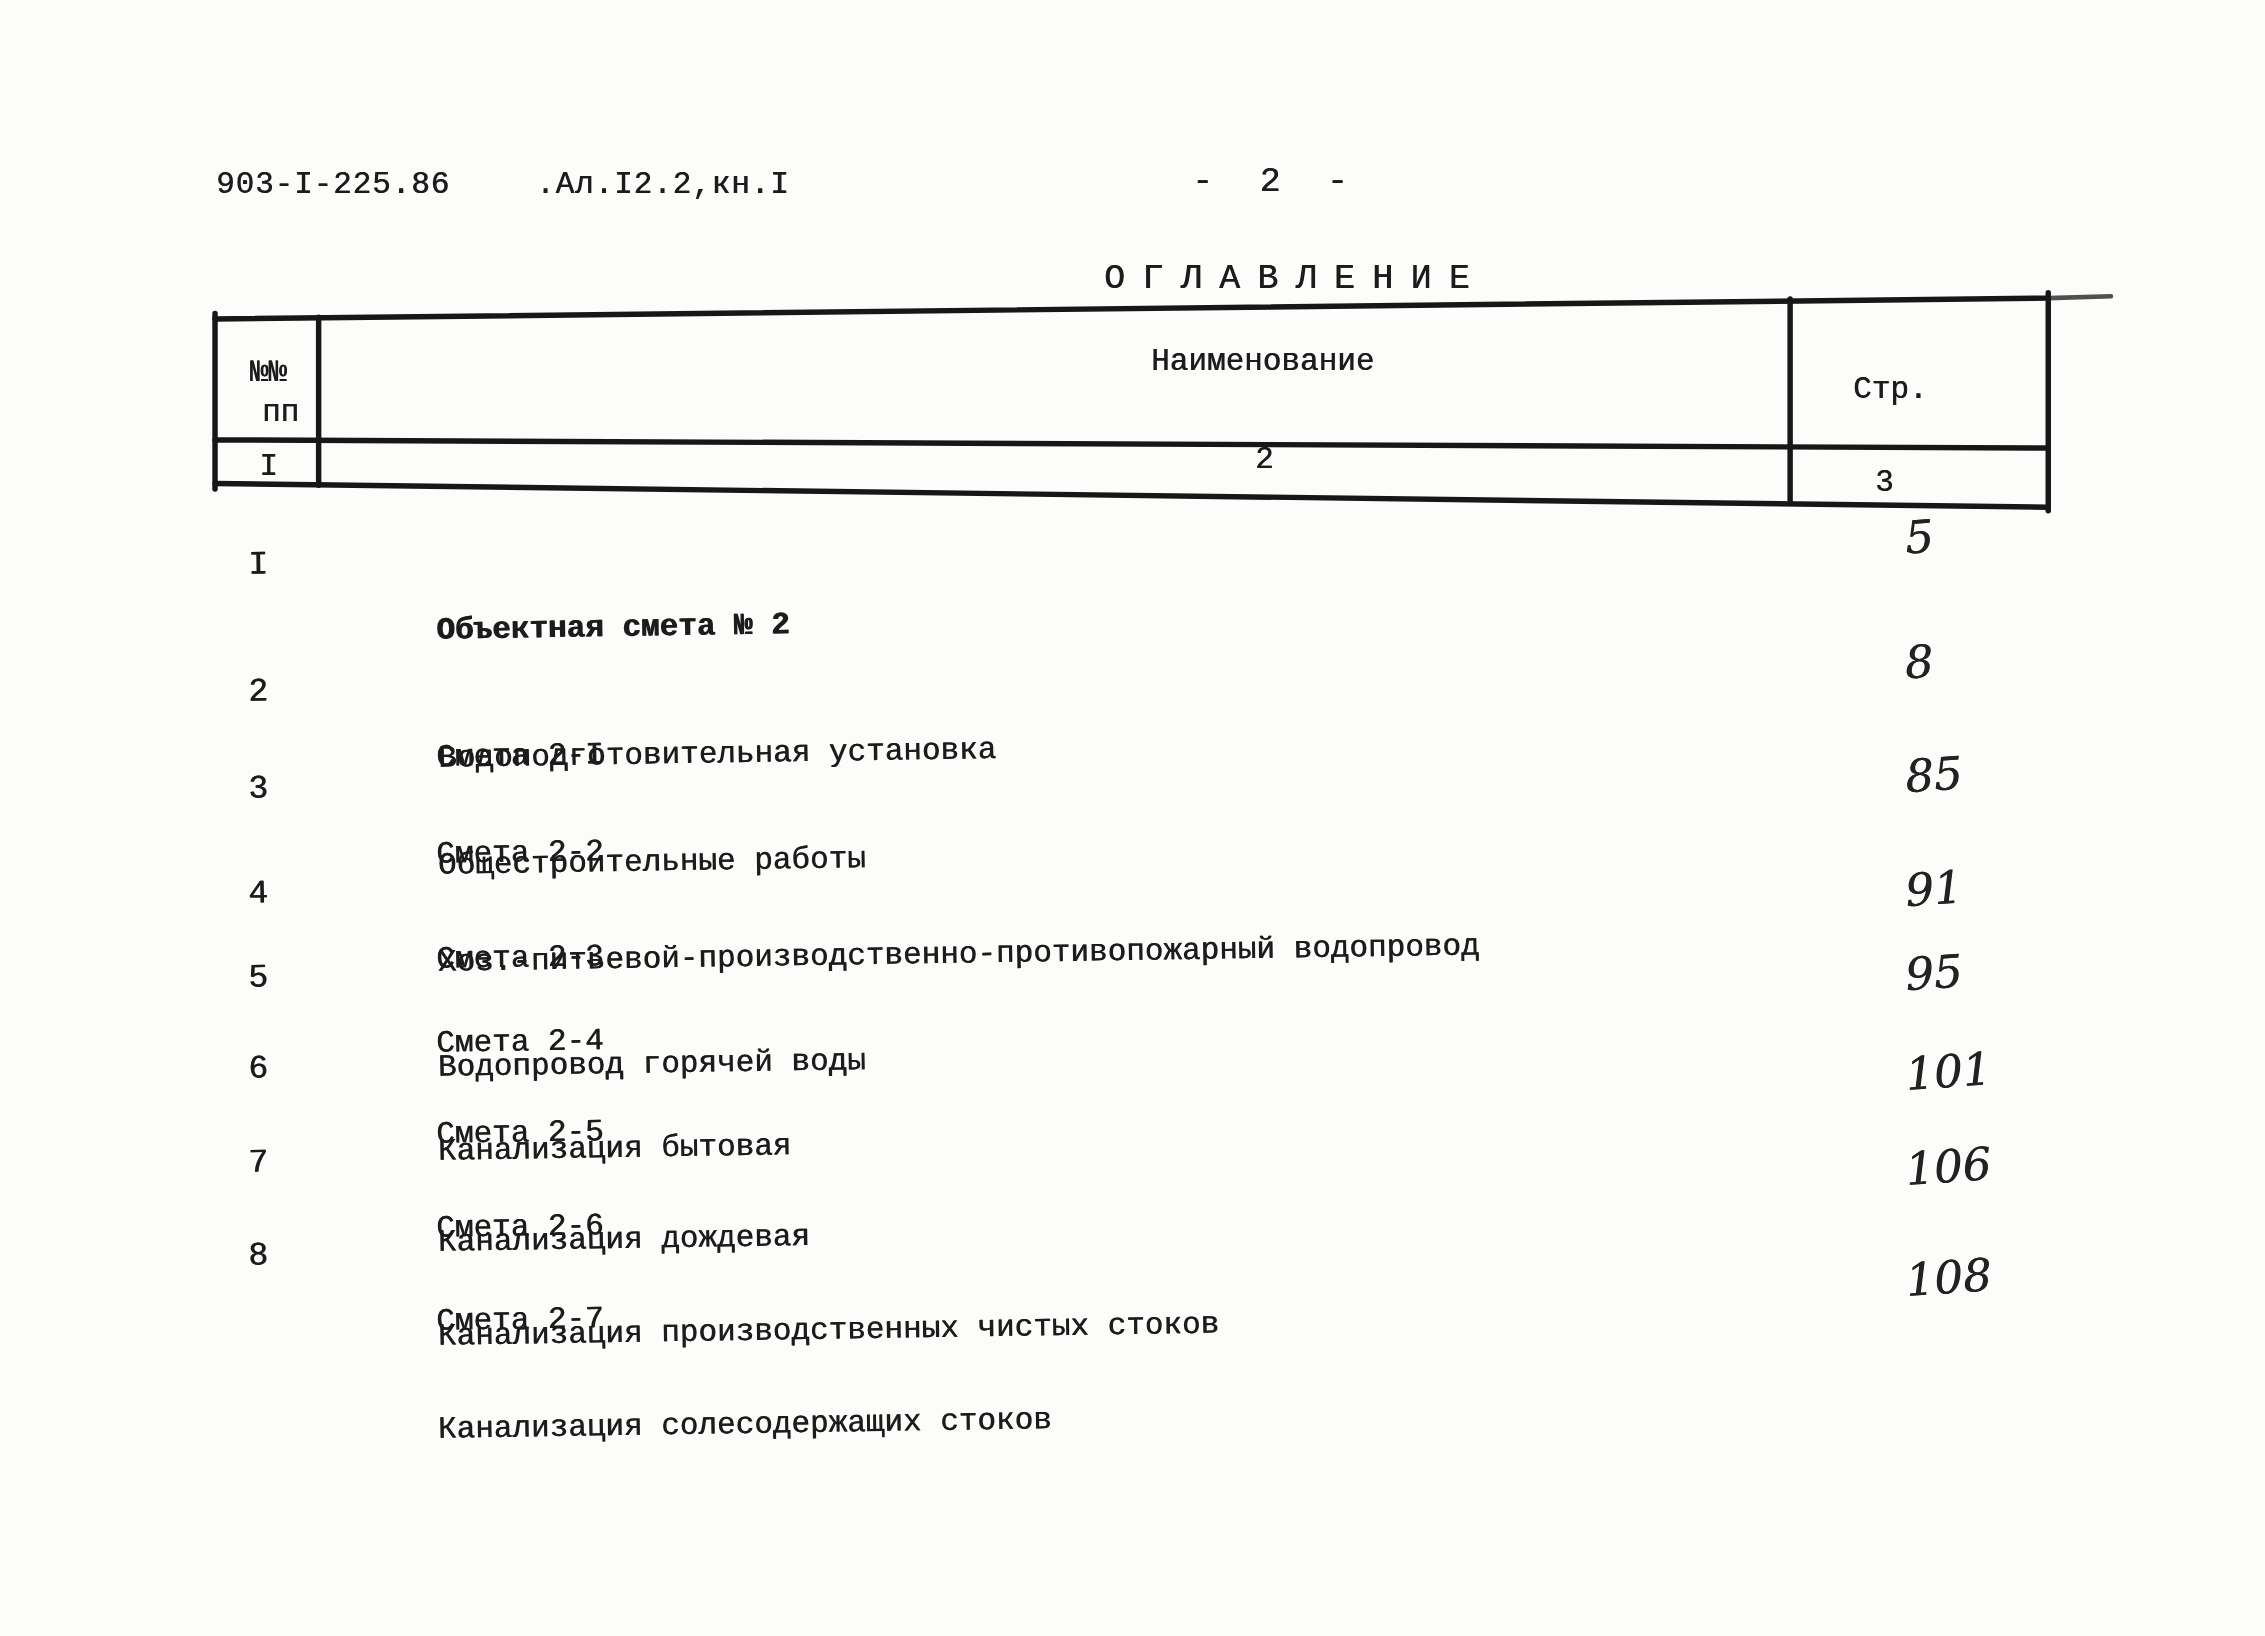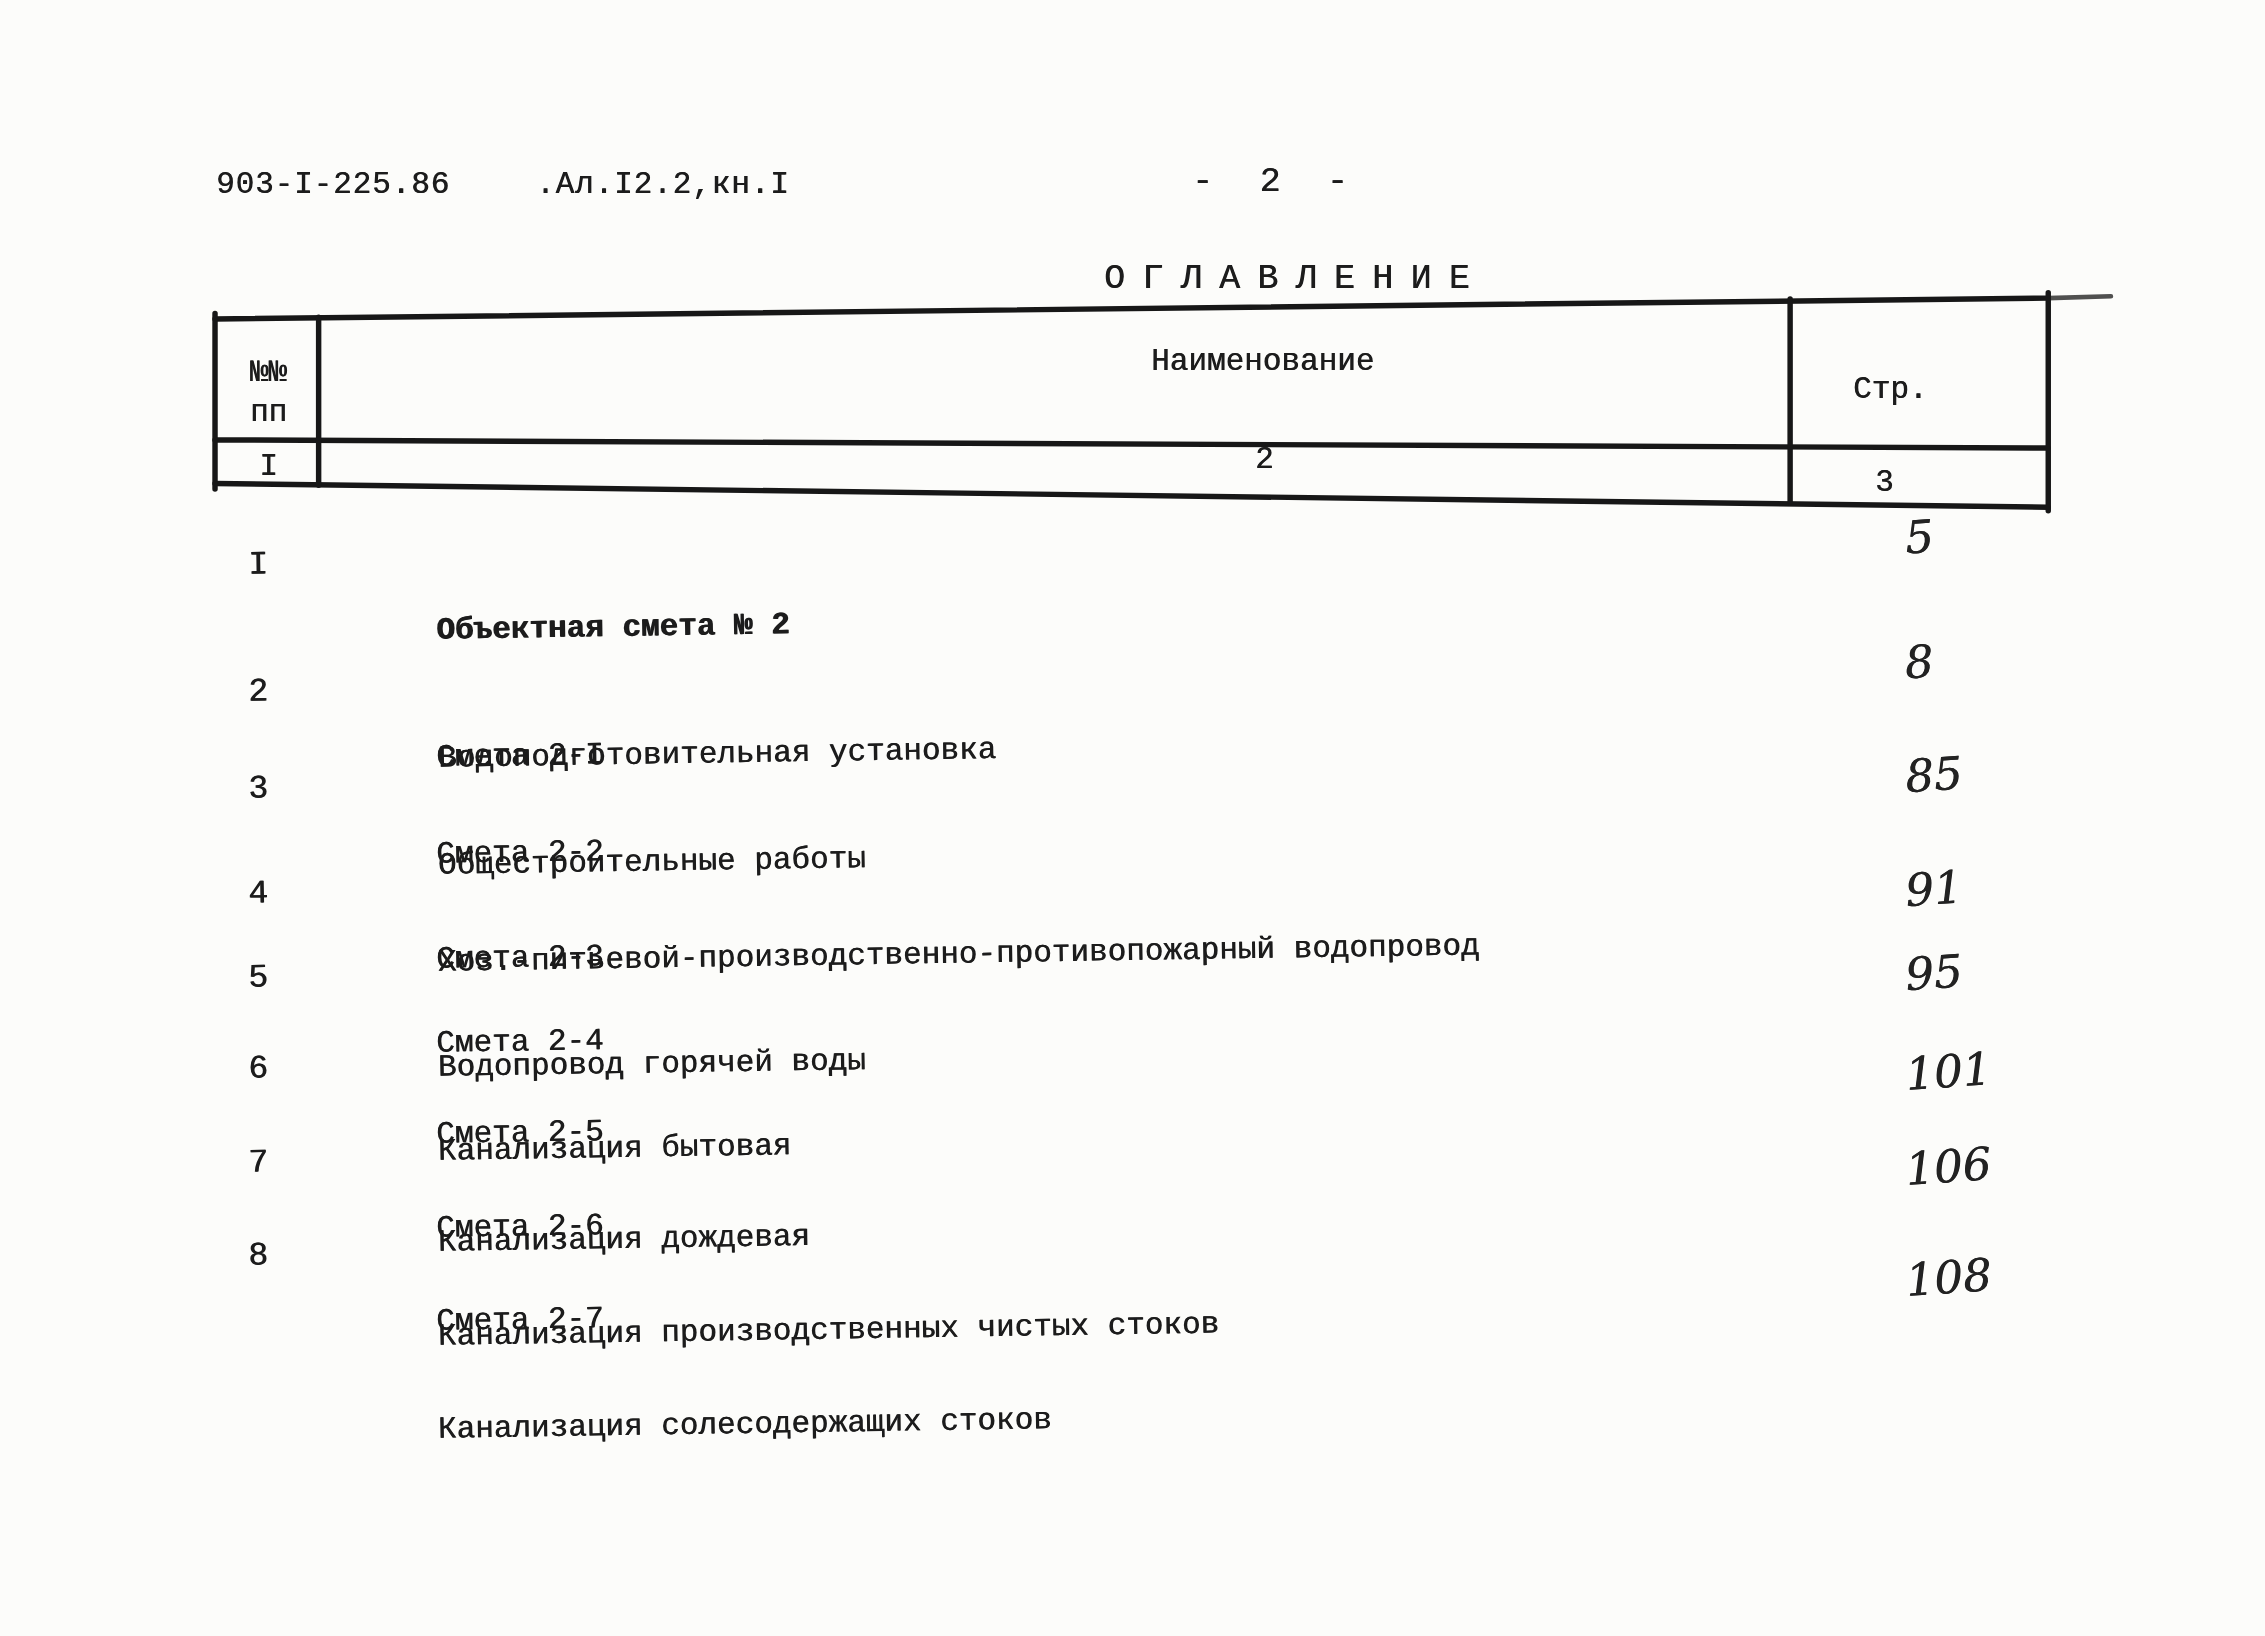--- a/index.html
+++ b/index.html
@@ -40,21 +40,21 @@
   .doc-num   {left:216px; top:167px; letter-spacing:0.9px;}
   .album-ref {left:536px; top:167px; letter-spacing:0.9px;text-align:right;}
   .sheet-num {left:1192px;top:164px; letter-spacing:12.7px; font-size:35px;}
   .page-title{left:1104px;top:261px; letter-spacing:17.3px; font-size:35px;}
   
   .ruling{position:absolute;left:0;top:0;}
   .ruling line{stroke:#171717;stroke-width:6;stroke-linecap:round;}
   .ruling line.faint{stroke-width:5;opacity:.75;}
   
   .th-c1a{left:225px; top:355px; width:87px; text-align:center;}
-  .th-c1b{left:225px; top:395px; width:87px; text-align:center;}
+  .th-c1b{left:237px; top:395px; width:87px; text-align:center;}
   .th-c2 {left:1151px;top:344px;text-align:center;}
   .th-c3 {left:1853px;top:372px;}
   .sh-c1 {left:225px; top:449px; width:87px; text-align:center;}
   .sh-c2 {left:1255px;top:442px;}
   .sh-c3 {left:1875px;top:465px;}
   
   .row{position:absolute;left:0;width:2266px;height:109px;
        transform:rotate(-0.9deg);transform-origin:236px 18px;}
   .row-num{position:absolute;left:236px;top:3.6px;width:44px;text-align:center;
            font-size:33px;}

